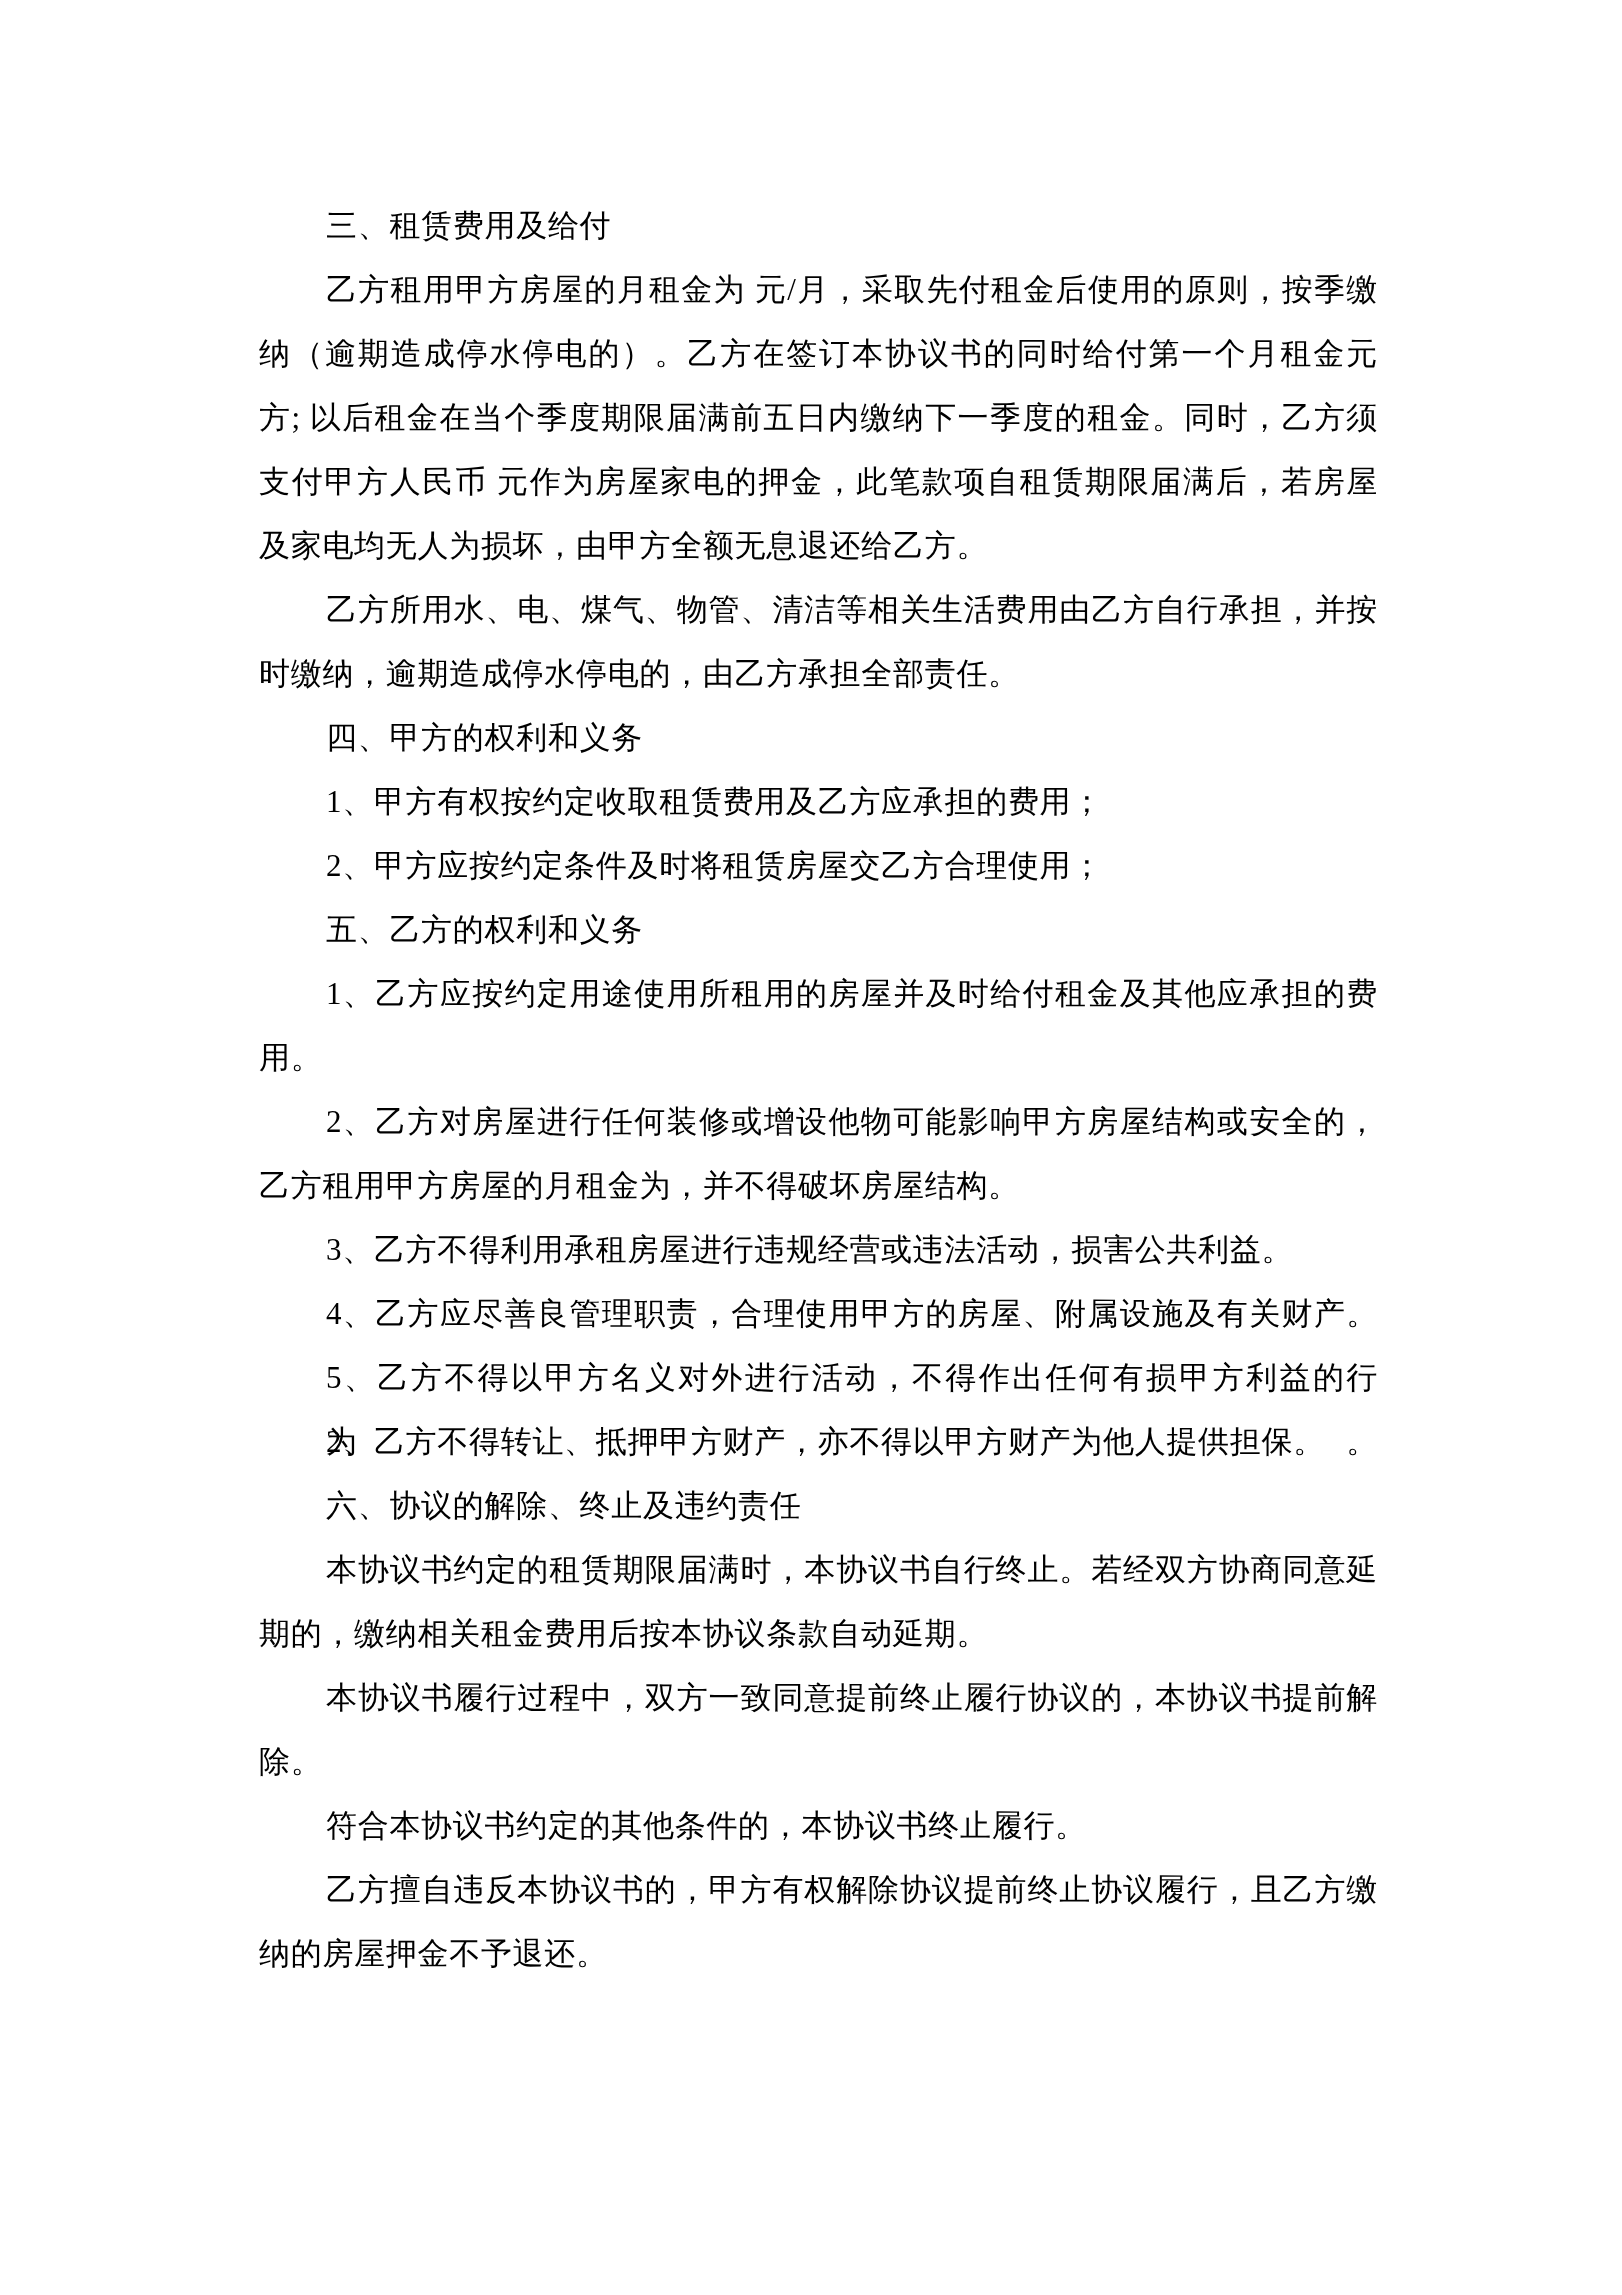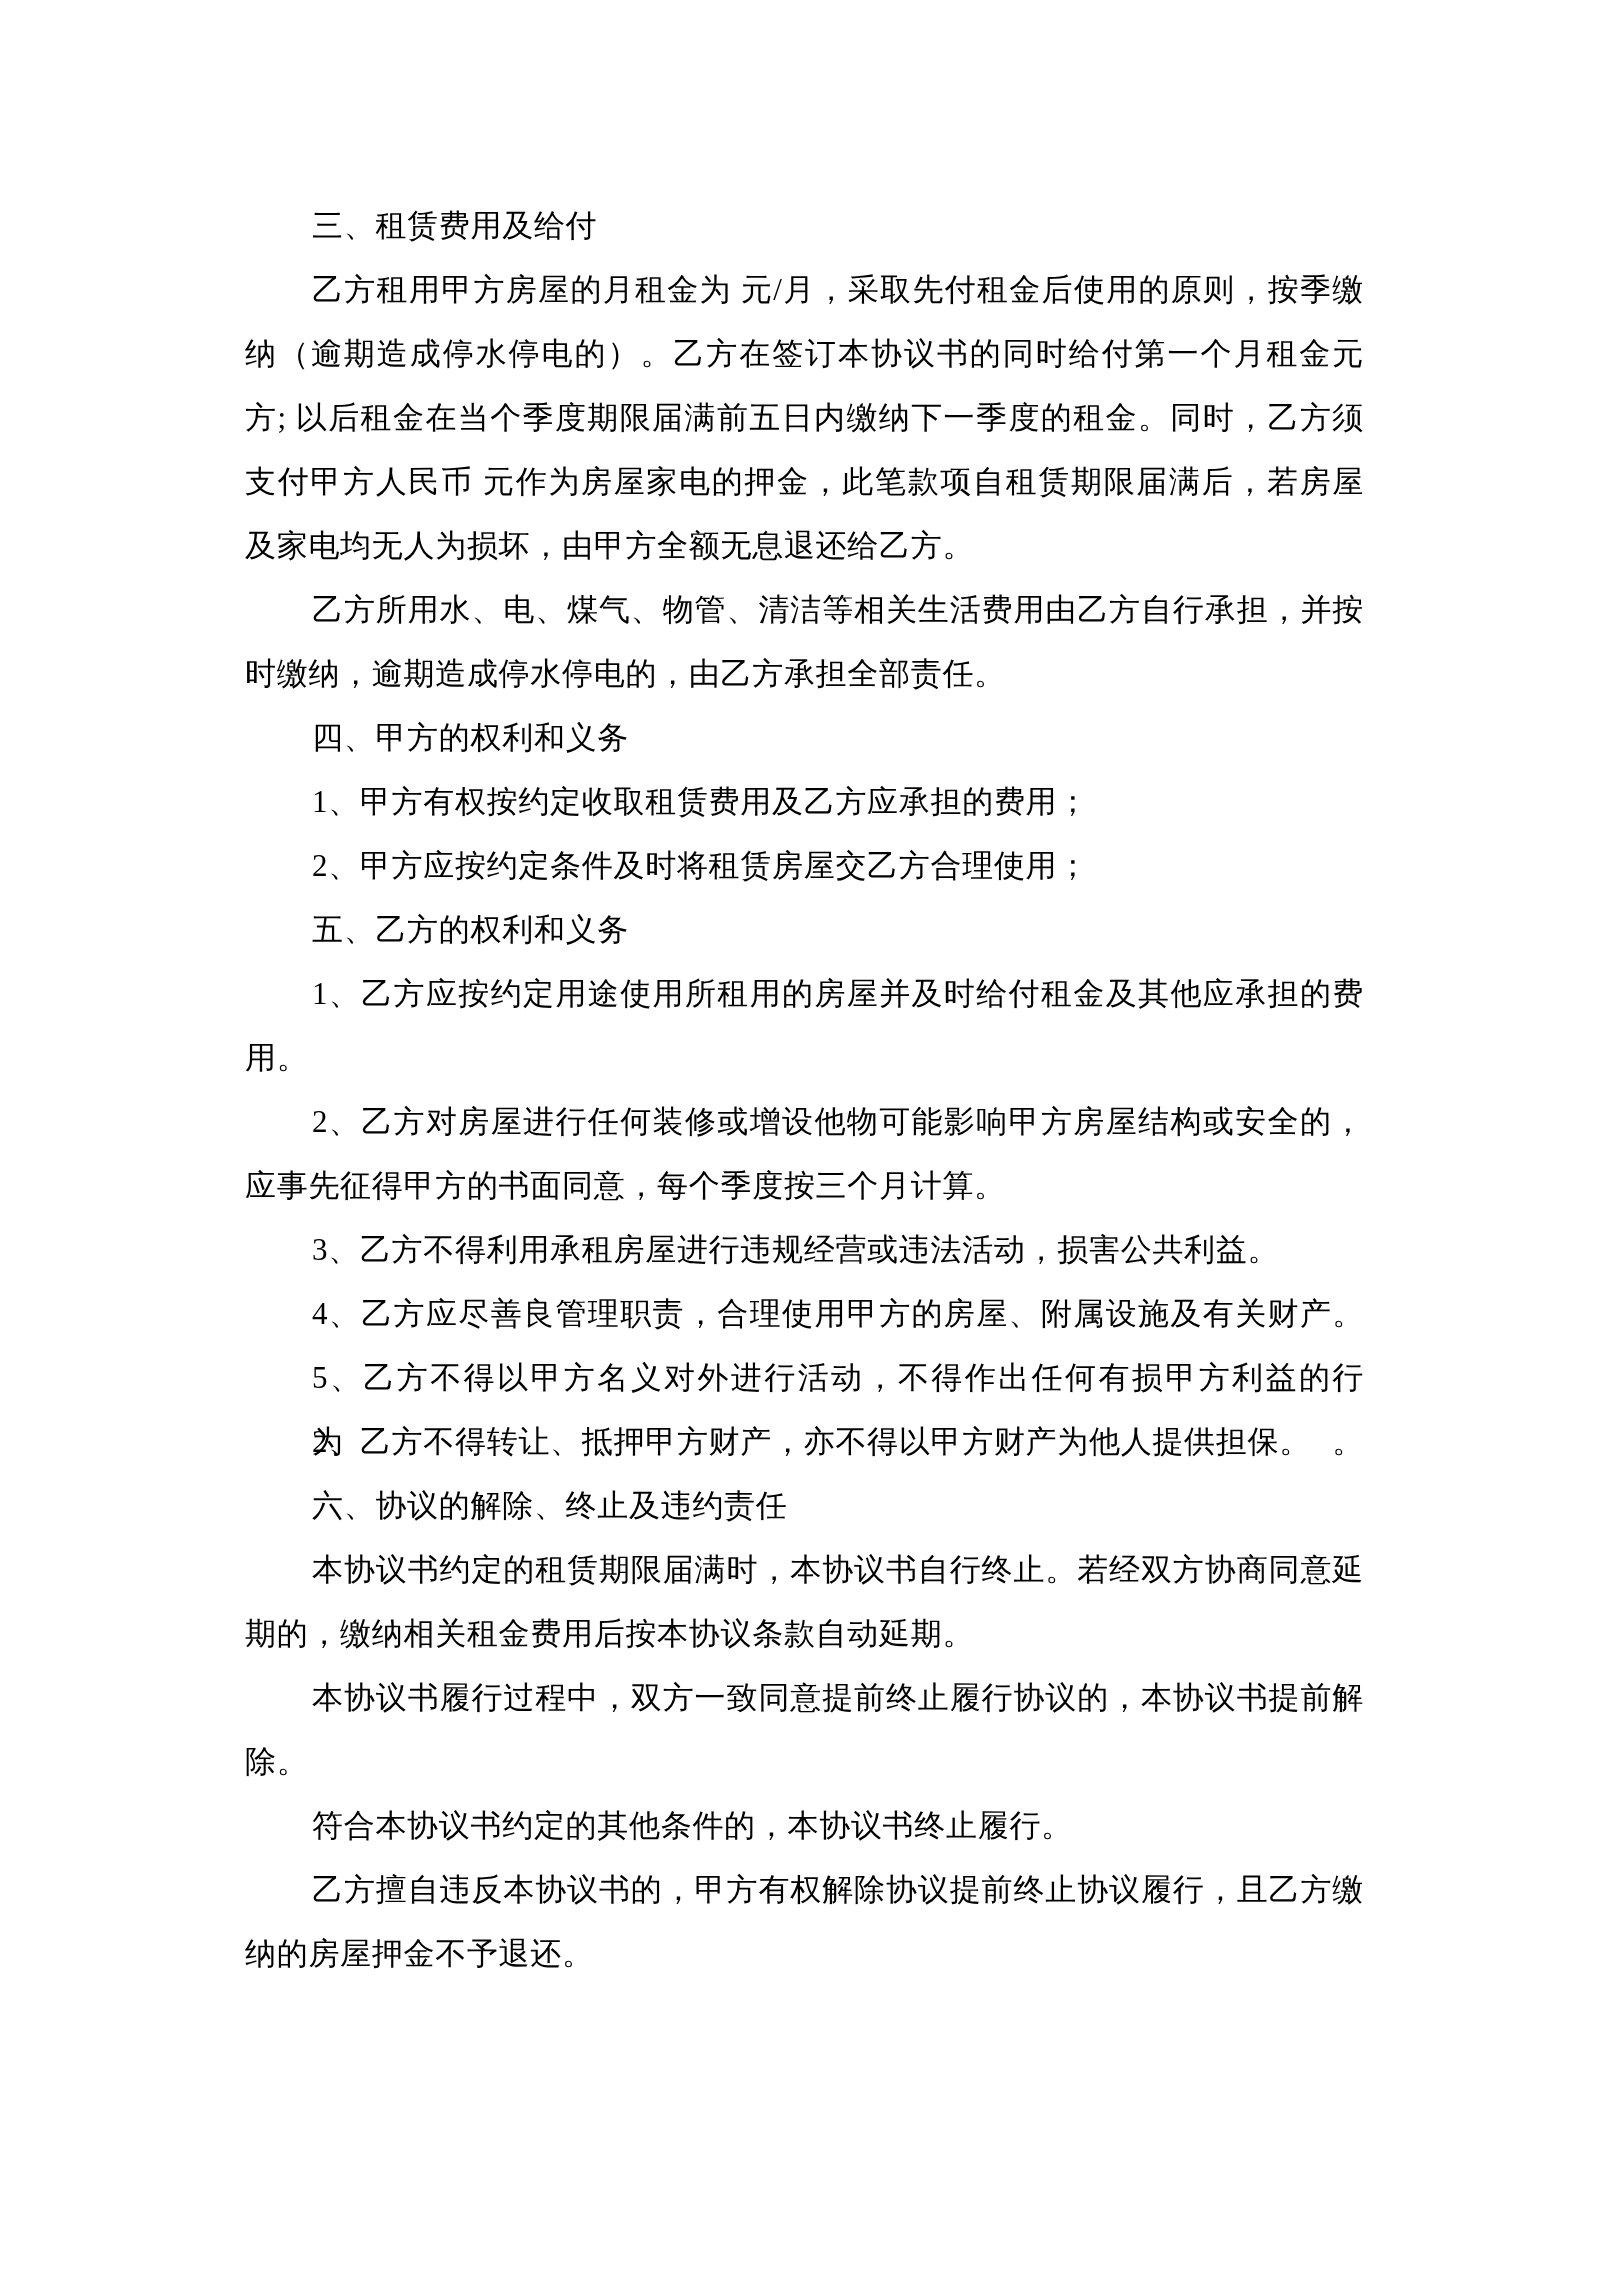--- a/index.html
+++ b/index.html
@@ -9,21 +9,21 @@
   }
   .page {
     position: relative;
     width: 1623px;
     height: 2295px;
     background: #ffffff;
     overflow: hidden;
   }
   .textblock {
     position: absolute;
-    left: 245px;
+    left: 259px;
     top: 194px;
     width: 1119px;
     font-family: "Liberation Serif", "DejaVu Serif", serif;
     font-size: 31px;
     line-height: 64px;
     color: #000000;
     letter-spacing: 0.7px;
   }
   .line {
     height: 64px;
@@ -51,21 +51,21 @@
     <div class="line">及家电均无人为损坏，由甲方全额无息退还给乙方。</div>
     <div class="line indent full">乙方所用水、电、煤气、物管、清洁等相关生活费用由乙方自行承担，并按</div>
     <div class="line">时缴纳，逾期造成停水停电的，由乙方承担全部责任。</div>
     <div class="line indent">四、甲方的权利和义务</div>
     <div class="line indent">1、甲方有权按约定收取租赁费用及乙方应承担的费用；</div>
     <div class="line indent">2、甲方应按约定条件及时将租赁房屋交乙方合理使用；</div>
     <div class="line indent">五、乙方的权利和义务</div>
     <div class="line indent full">1、乙方应按约定用途使用所租用的房屋并及时给付租金及其他应承担的费</div>
     <div class="line">用。</div>
     <div class="line indent full">2、乙方对房屋进行任何装修或增设他物可能影响甲方房屋结构或安全的，</div>
-    <div class="line">应事先征得甲方的书面同意，每个季度按三个月计算。</div>
+    <div class="line">乙方租用甲方房屋的月租金为，并不得破坏房屋结构。</div>
     <div class="line indent">3、乙方不得利用承租房屋进行违规经营或违法活动，损害公共利益。</div>
     <div class="line indent full">4、乙方应尽善良管理职责，合理使用甲方的房屋、附属设施及有关财产。</div>
     <div class="line indent full">5、乙方不得以甲方名义对外进行活动，不得作出任何有损甲方利益的行为。</div>
     <div class="line indent">2、乙方不得转让、抵押甲方财产，亦不得以甲方财产为他人提供担保。</div>
     <div class="line indent">六、协议的解除、终止及违约责任</div>
     <div class="line indent full">本协议书约定的租赁期限届满时，本协议书自行终止。若经双方协商同意延</div>
     <div class="line">期的，缴纳相关租金费用后按本协议条款自动延期。</div>
     <div class="line indent full">本协议书履行过程中，双方一致同意提前终止履行协议的，本协议书提前解</div>
     <div class="line">除。</div>
     <div class="line indent">符合本协议书约定的其他条件的，本协议书终止履行。</div>

